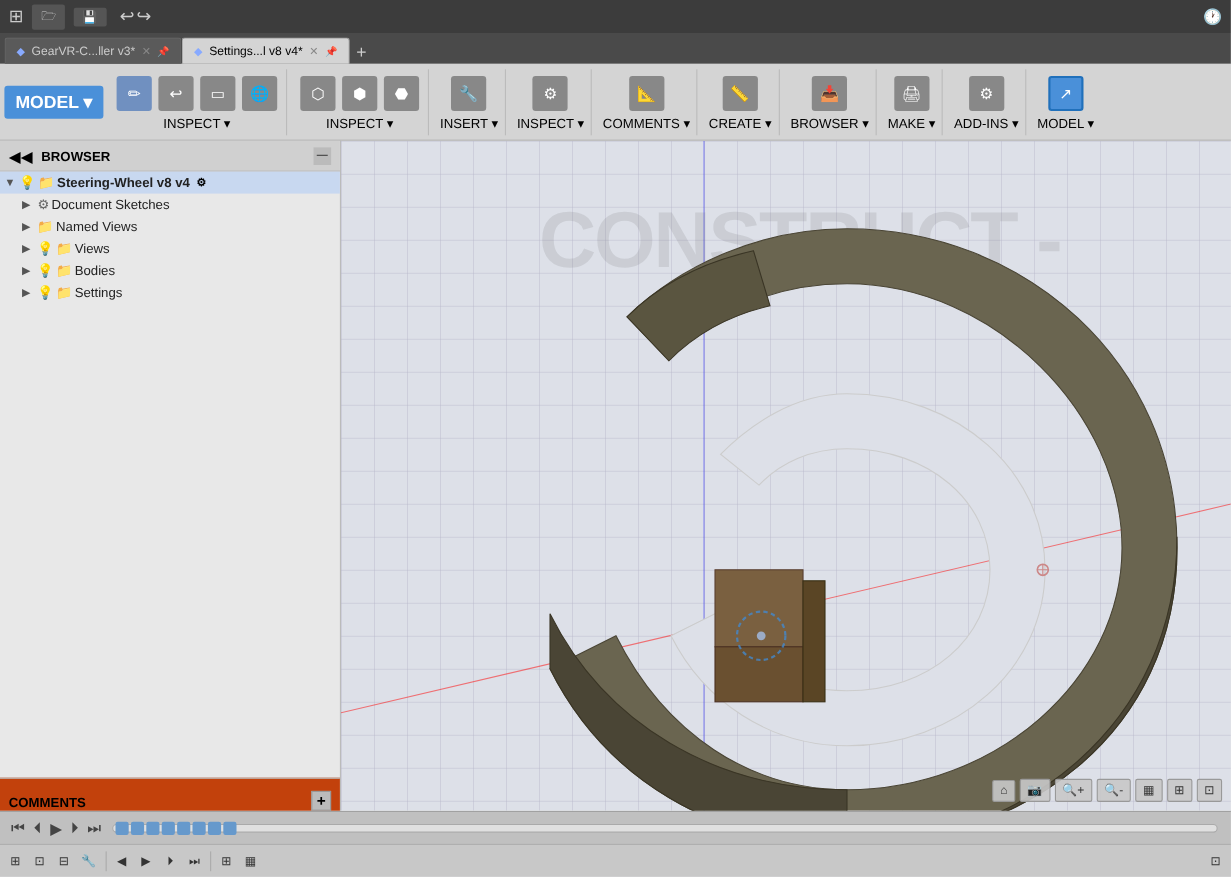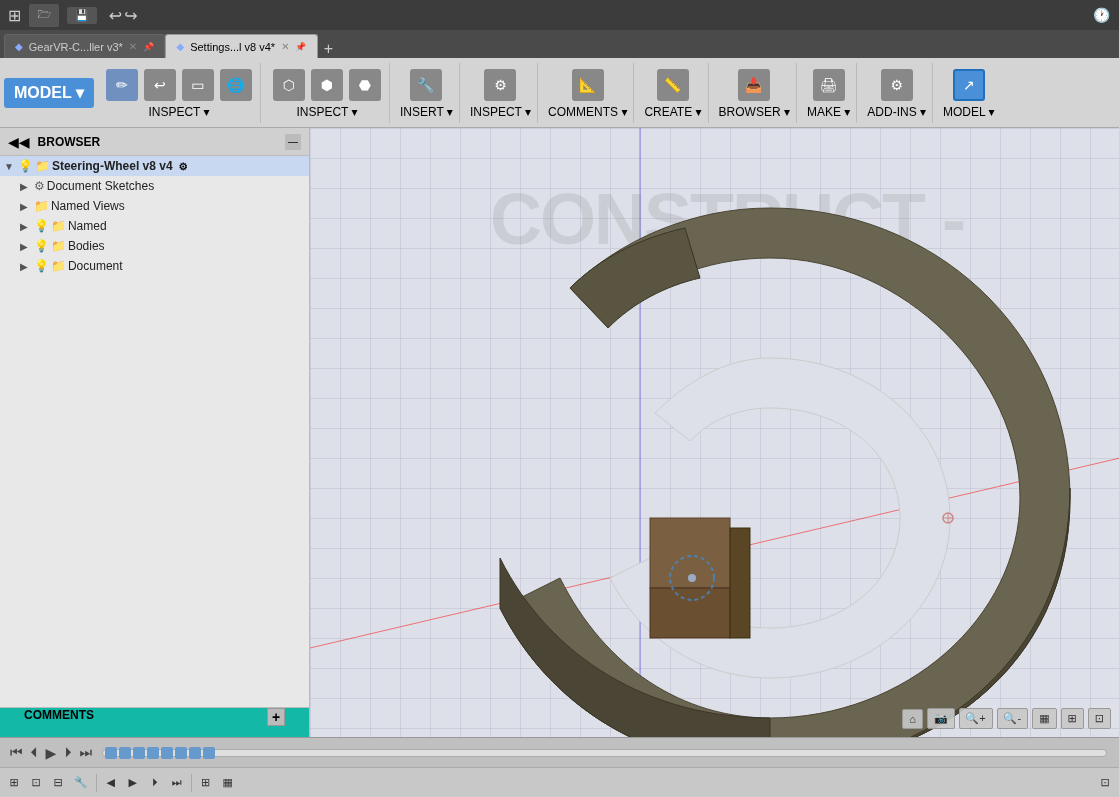--- a/index.html
+++ b/index.html
@@ -248,25 +248,25 @@
       padding: 0 8px;
       gap: 4px;
     }
     .tl-btn { background: none; border: none; cursor: pointer; font-size: 14px; color: #444; padding: 2px; }
     .tl-track { flex: 1; height: 8px; background: #e0e0e0; border: 1px solid #aaa; border-radius: 4px; margin: 0 4px; display: flex; align-items: center; padding: 0 2px; gap: 2px; }
     .tl-marker { width: 12px; height: 12px; background: #6699cc; border-radius: 2px; cursor: pointer; }
 
     
     #sidebar-bottom {
       height: 30px;
-      background: #14b8a6;
+      background: #c2410c;
       border-top: 1px solid #bbb;
       display: flex;
-      align-items: flex-start;
-      padding: 0 24px;
+      align-items: flex-end;
+      padding: 0 8px;
       gap: 8px;
     }
   </style>
 </head>
 <body>
 
 <div id="titlebar">
   <span style="font-size:16px; cursor:pointer;">⊞</span>
   <button class="title-btn">
     <span>🗁</span>
@@ -434,35 +434,35 @@
       <div class="tree-item indent-1">
         <span class="arrow">▶</span>
         <span class="folder-icon">📁</span>
         <span class="item-label">Named Views</span>
       </div>
 
       <div class="tree-item indent-1">
         <span class="arrow">▶</span>
         <span class="bulb-icon">💡</span>
         <span class="folder-icon">📁</span>
-        <span class="item-label">Named</span>
+        <span class="item-label">Views</span>
       </div>
 
       <div class="tree-item indent-1">
         <span class="arrow">▶</span>
         <span class="bulb-icon">💡</span>
         <span class="folder-icon">📁</span>
         <span class="item-label">Bodies</span>
       </div>
 
       <div class="tree-item indent-1">
         <span class="arrow">▶</span>
         <span class="bulb-icon">💡</span>
         <span class="folder-icon">📁</span>
-        <span class="item-label">Document</span>
+        <span class="item-label">Settings</span>
       </div>
     </div>
 
     <div style="flex:1;"></div>
 
     <div id="sidebar-bottom">
       <span style="font-weight:bold;font-size:12px;">COMMENTS</span>
       <span style="flex:1;"></span>
       <button style="background:#bbb;border:1px solid #999;cursor:pointer;width:18px;height:18px;font-size:14px;display:flex;align-items:center;justify-content:center;font-weight:bold;">+</button>
     </div>

